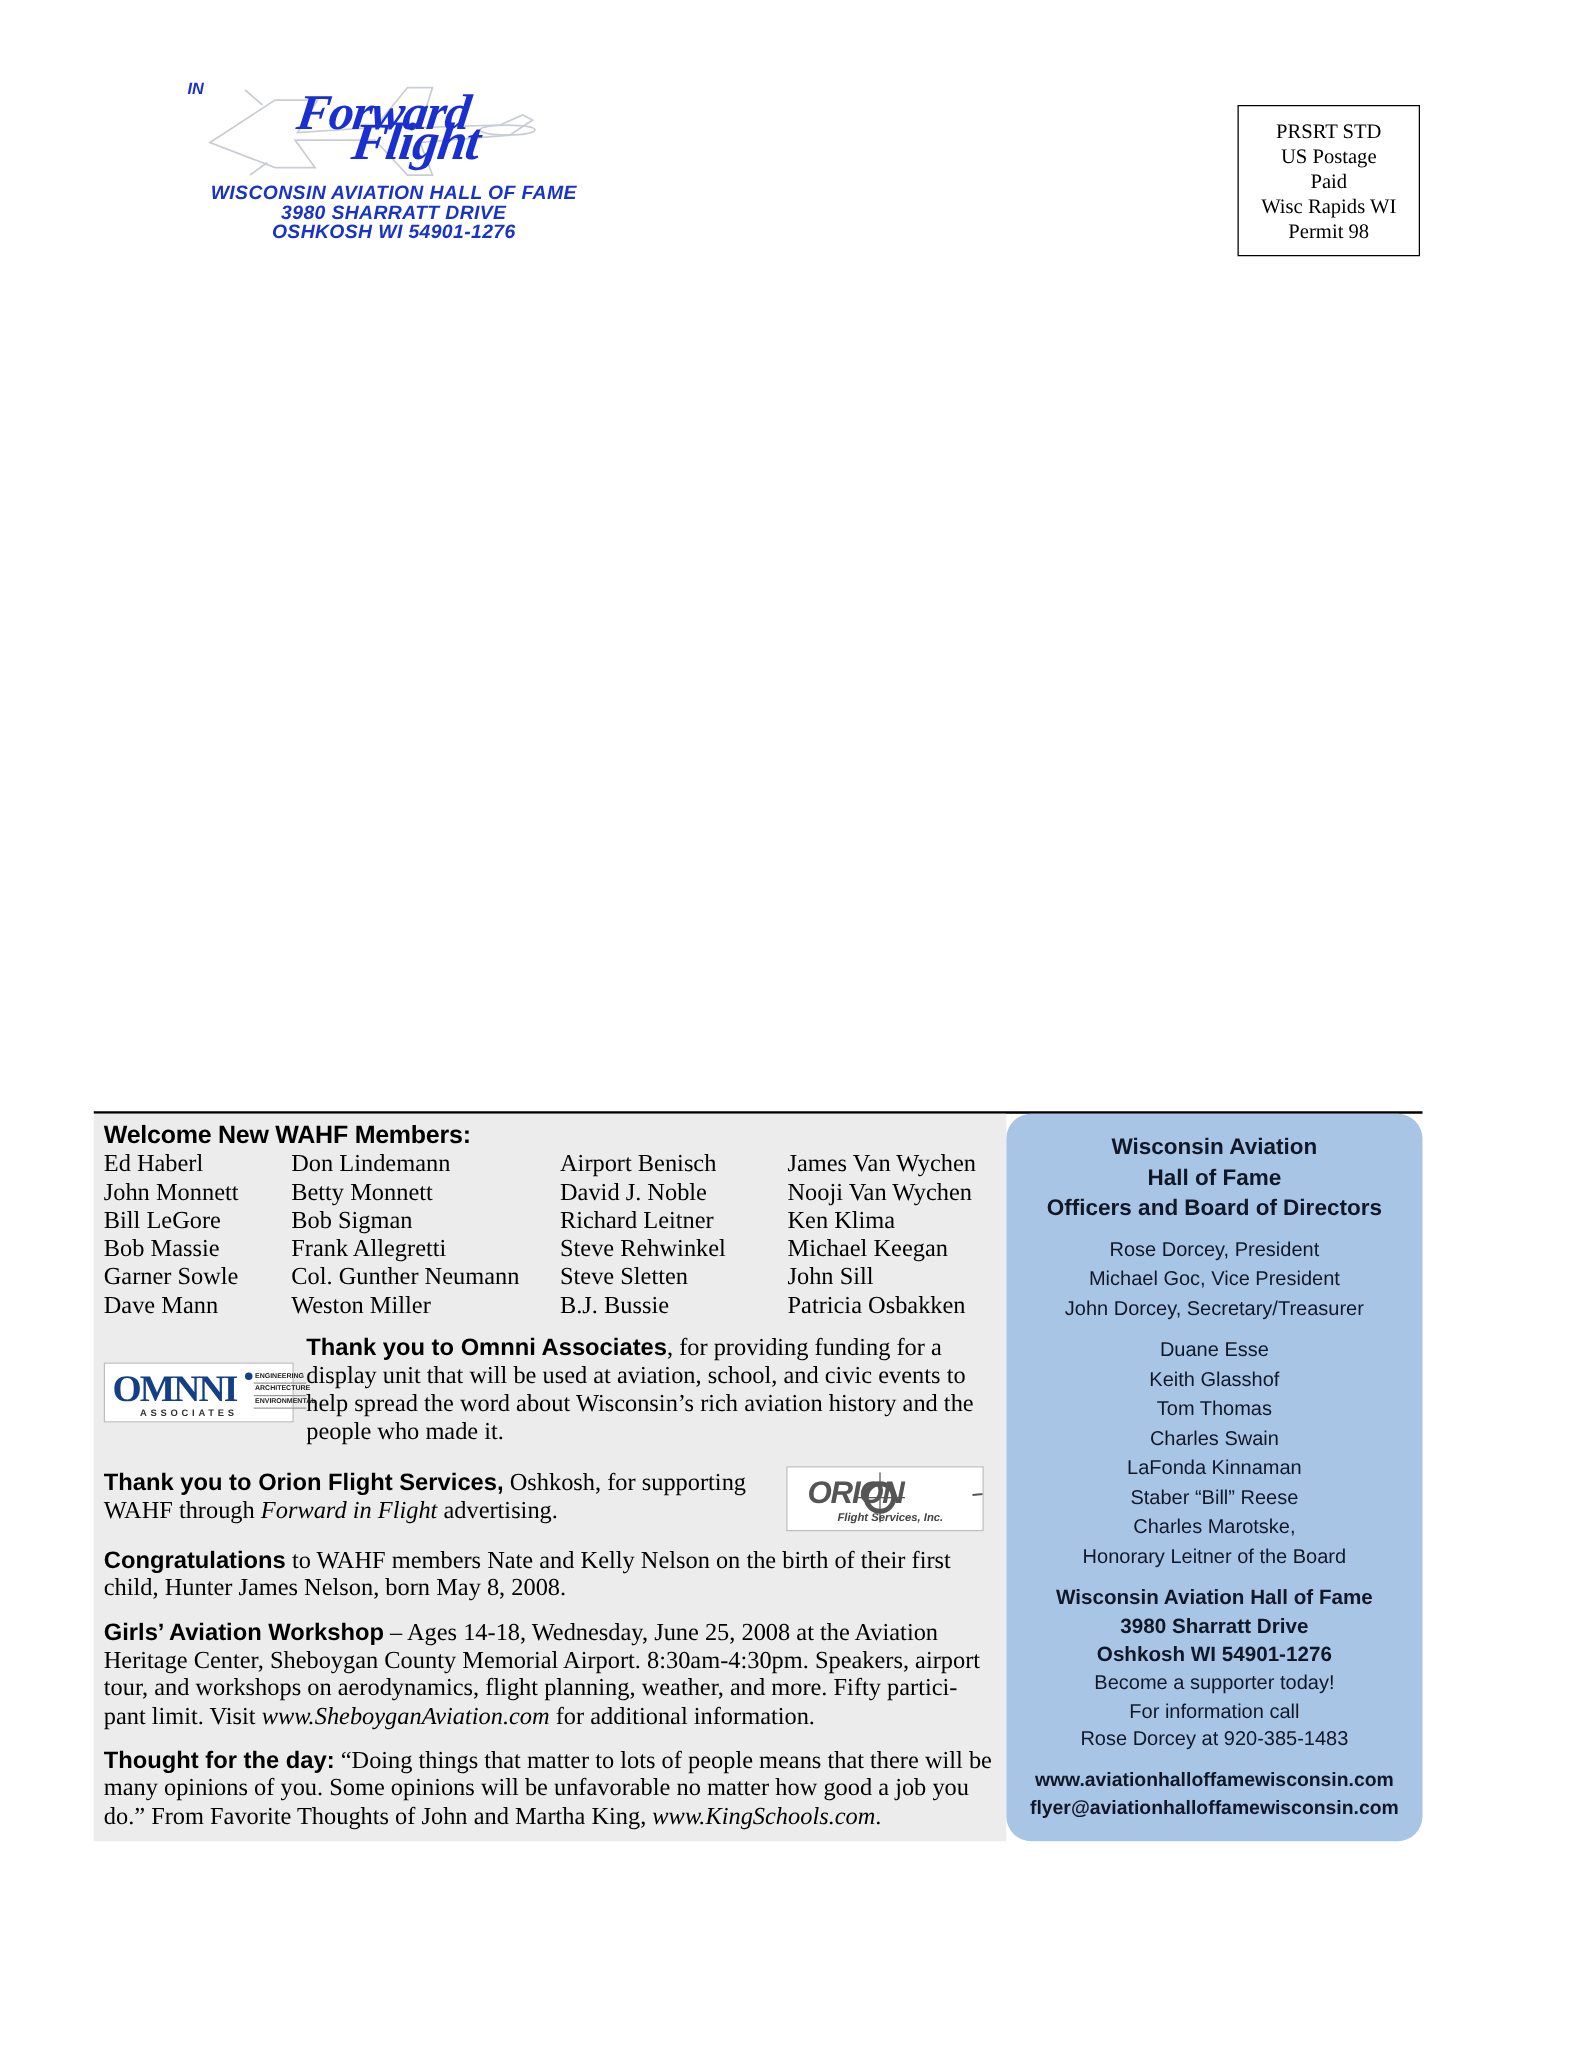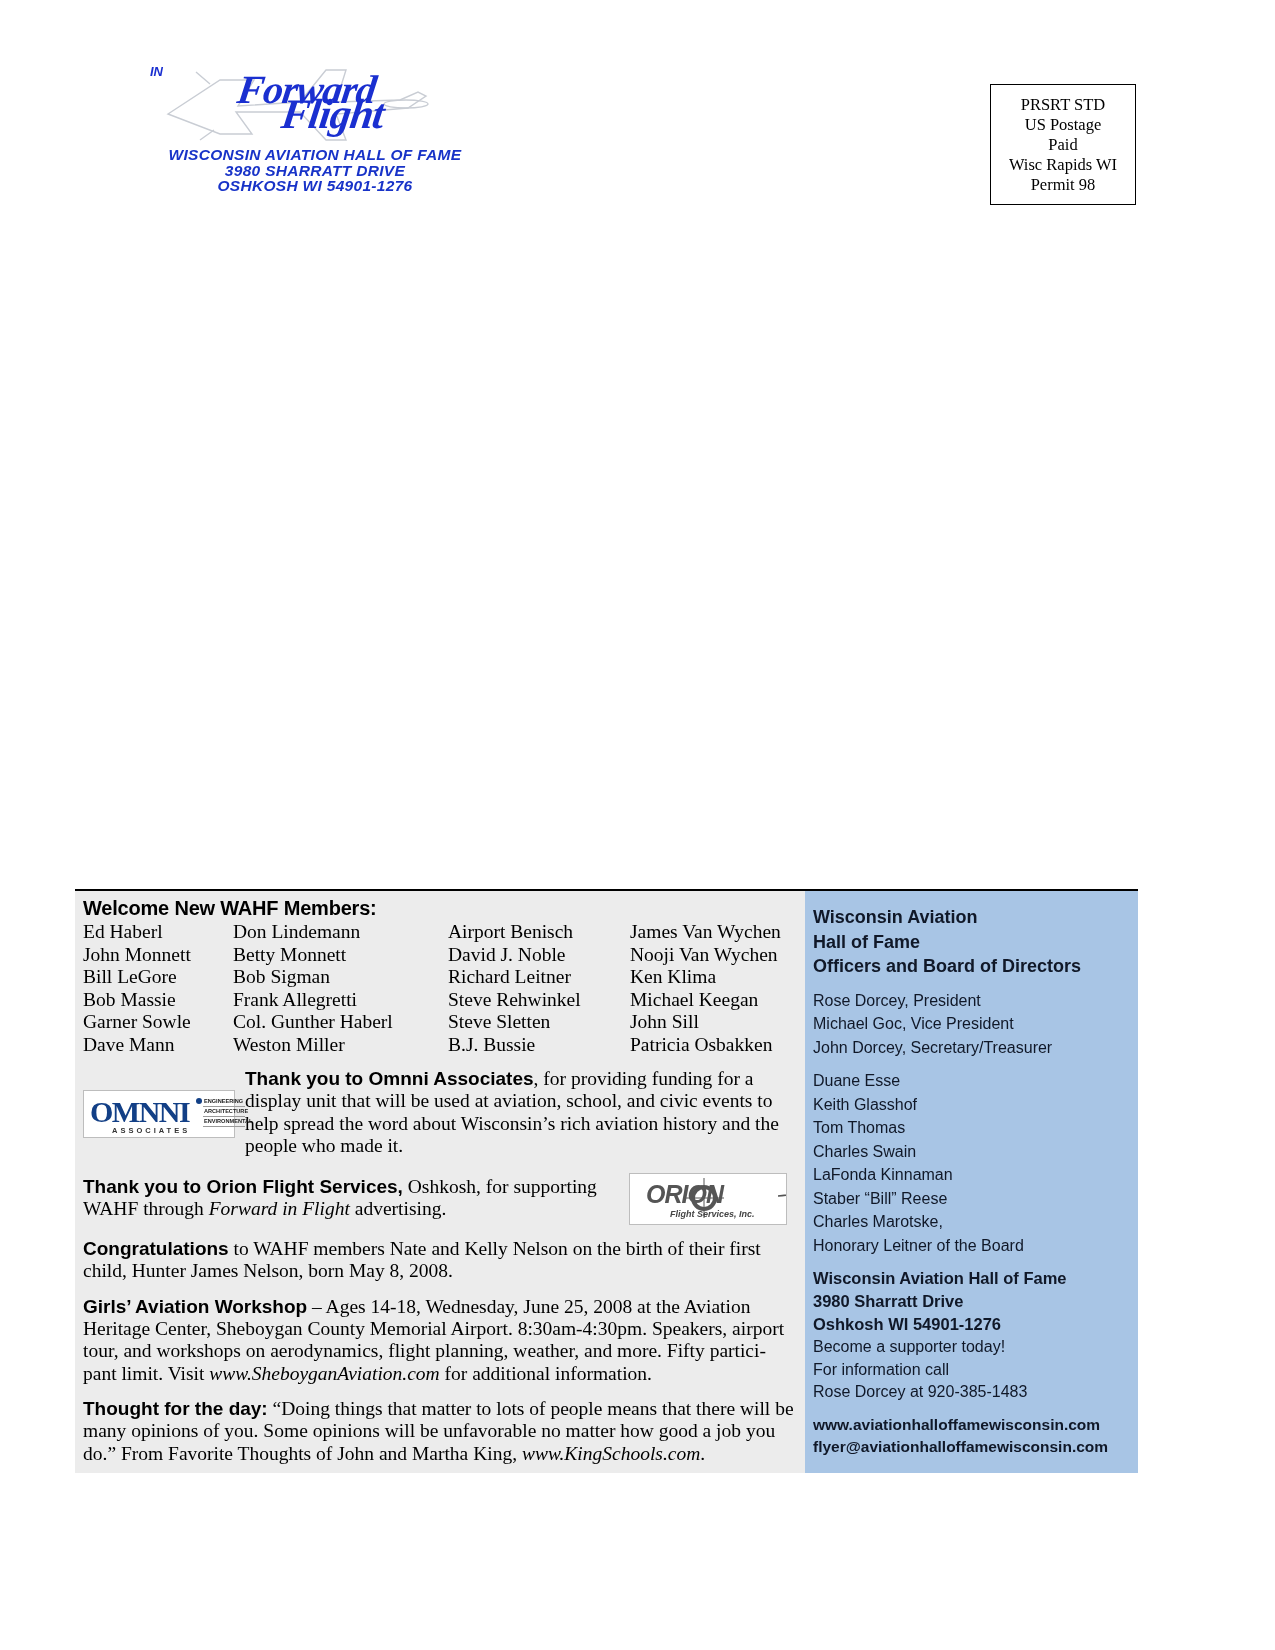--- a/index.html
+++ b/index.html
@@ -37,22 +37,22 @@
   #bottom{
     position:absolute;left:75px;top:889px;width:1063px;height:584px;
     border-top:2.5px solid #000;box-sizing:border-box;display:flex;
   }
   #main-col{
     width:730px;background:#ececec;box-sizing:border-box;
     padding:6px 10px 0 8px;position:relative;
   }
   #side-col{
     width:333px;background:#a8c5e5;box-sizing:border-box;
-    padding:14px 8px 0 8px;
-    font-family:"Liberation Sans",sans-serif;color:#101828;
+    padding:14px 8px 0 8px;text-align:center;
+    font-family:"Liberation Sans",sans-serif;color:#101828;border-radius:20px;
   }
   h2.section{
     font-family:"Liberation Sans",sans-serif;font-size:20px;font-weight:bold;
     margin:0 0 1px 0;color:#000;letter-spacing:-0.2px;
   }
   
   #members{display:grid;grid-template-columns:150px 215px 182px 180px;
     font-size:19.5px;line-height:22.5px;color:#000;}
   #members span{white-space:nowrap;}
   .body-p{font-size:19.5px;line-height:22.3px;color:#000;margin:0;}
@@ -155,21 +155,21 @@
         <span>Nooji Van Wychen</span>
         <span>Bill LeGore</span>
         <span>Bob Sigman</span>
         <span>Richard Leitner</span>
         <span>Ken Klima</span>
         <span>Bob Massie</span>
         <span>Frank Allegretti</span>
         <span>Steve Rehwinkel</span>
         <span>Michael Keegan</span>
         <span>Garner Sowle</span>
-        <span>Col. Gunther Haberl</span>
+        <span>Col. Gunther Neumann</span>
         <span>Steve Sletten</span>
         <span>John Sill</span>
         <span>Dave Mann</span>
         <span>Weston Miller</span>
         <span>B.J. Bussie</span>
         <span>Patricia Osbakken</span>
       </div>
 
     <div id="omnni-row">
       <div id="omnni-logo">

